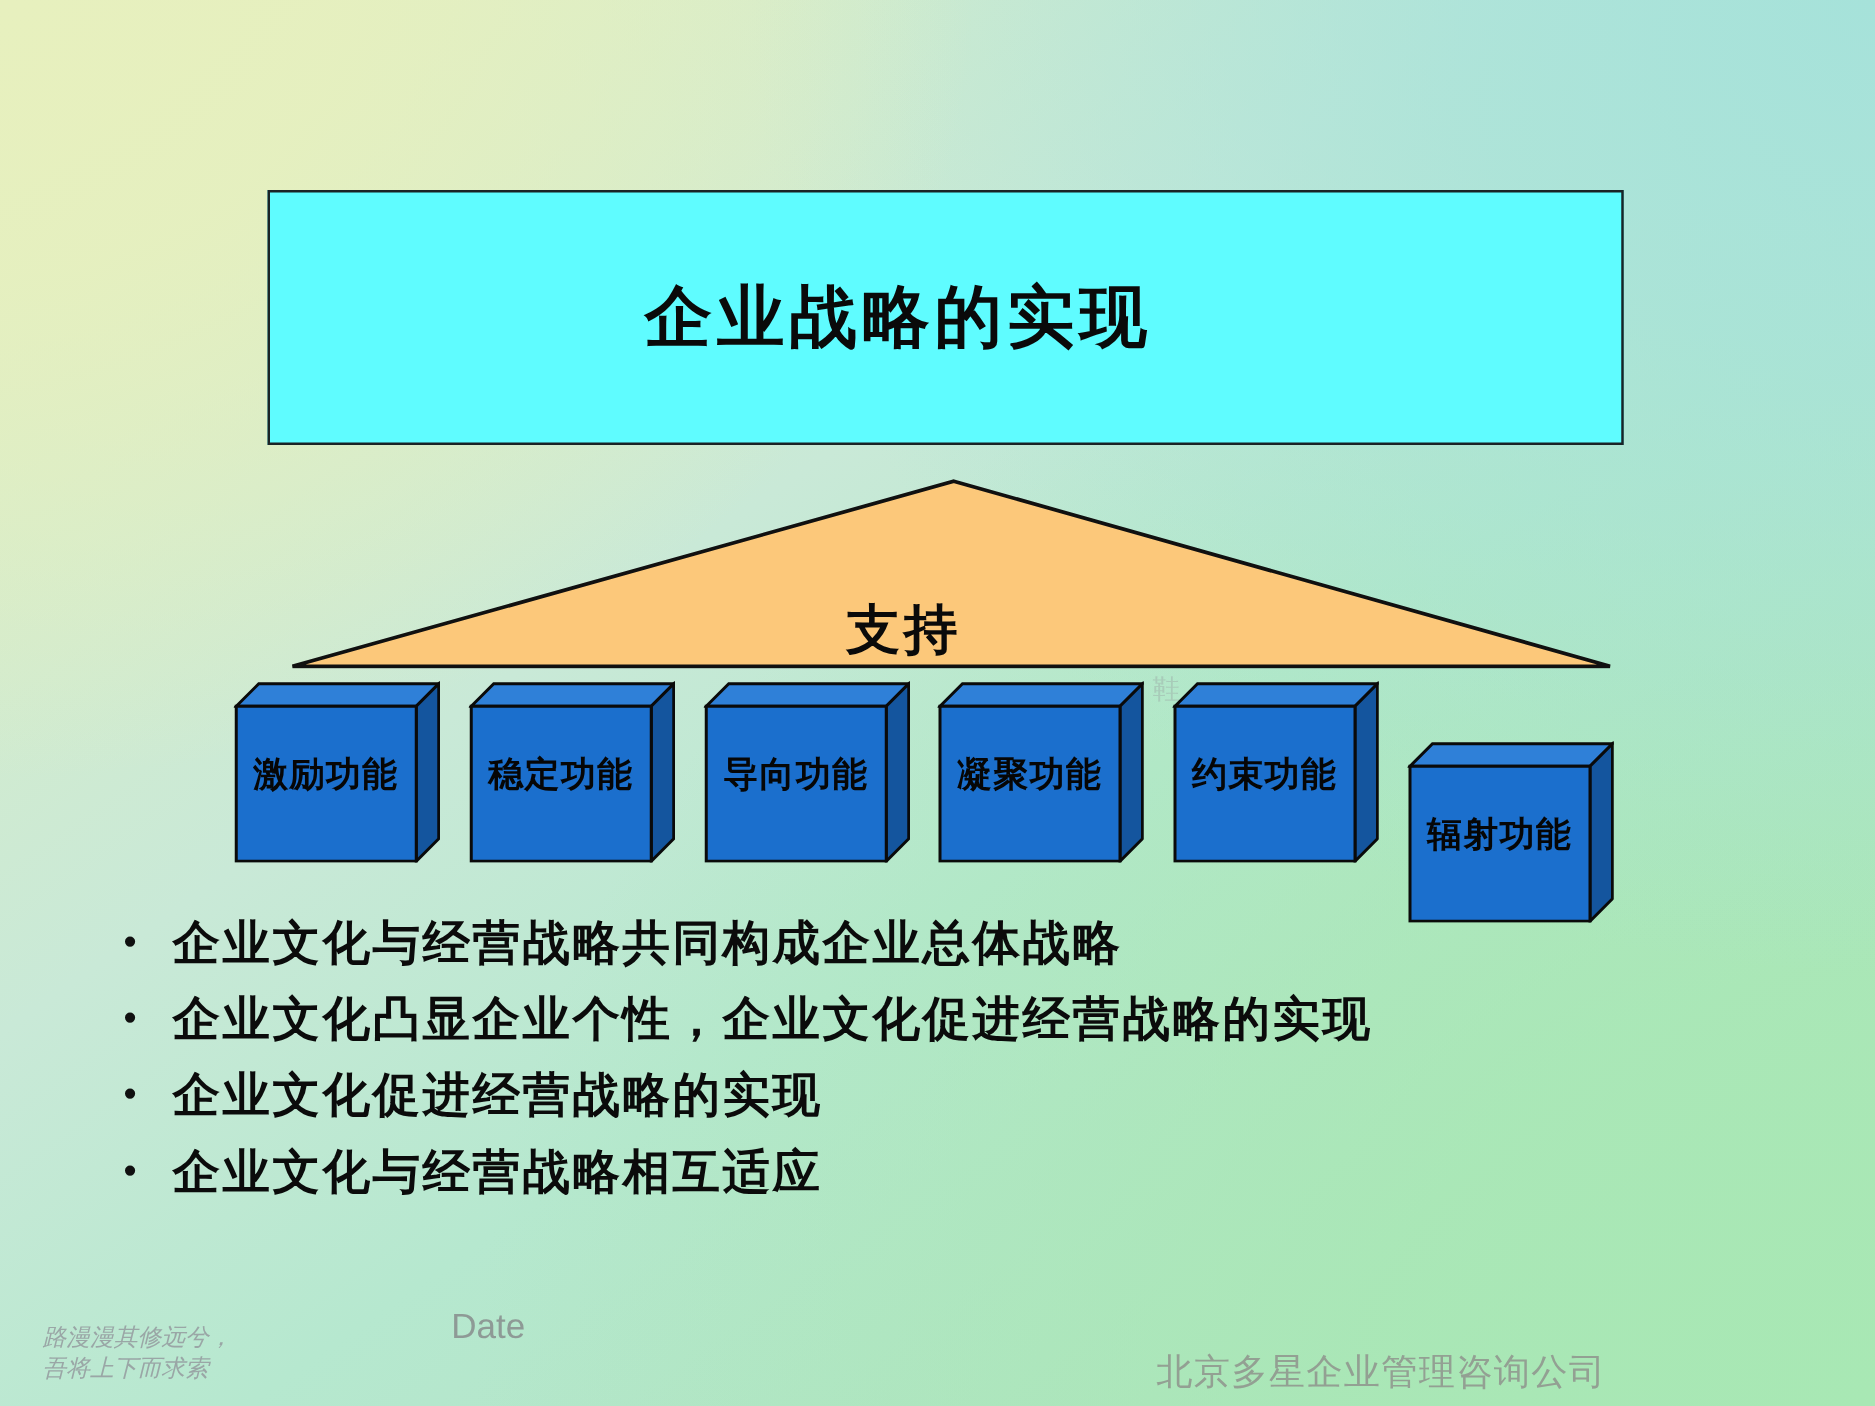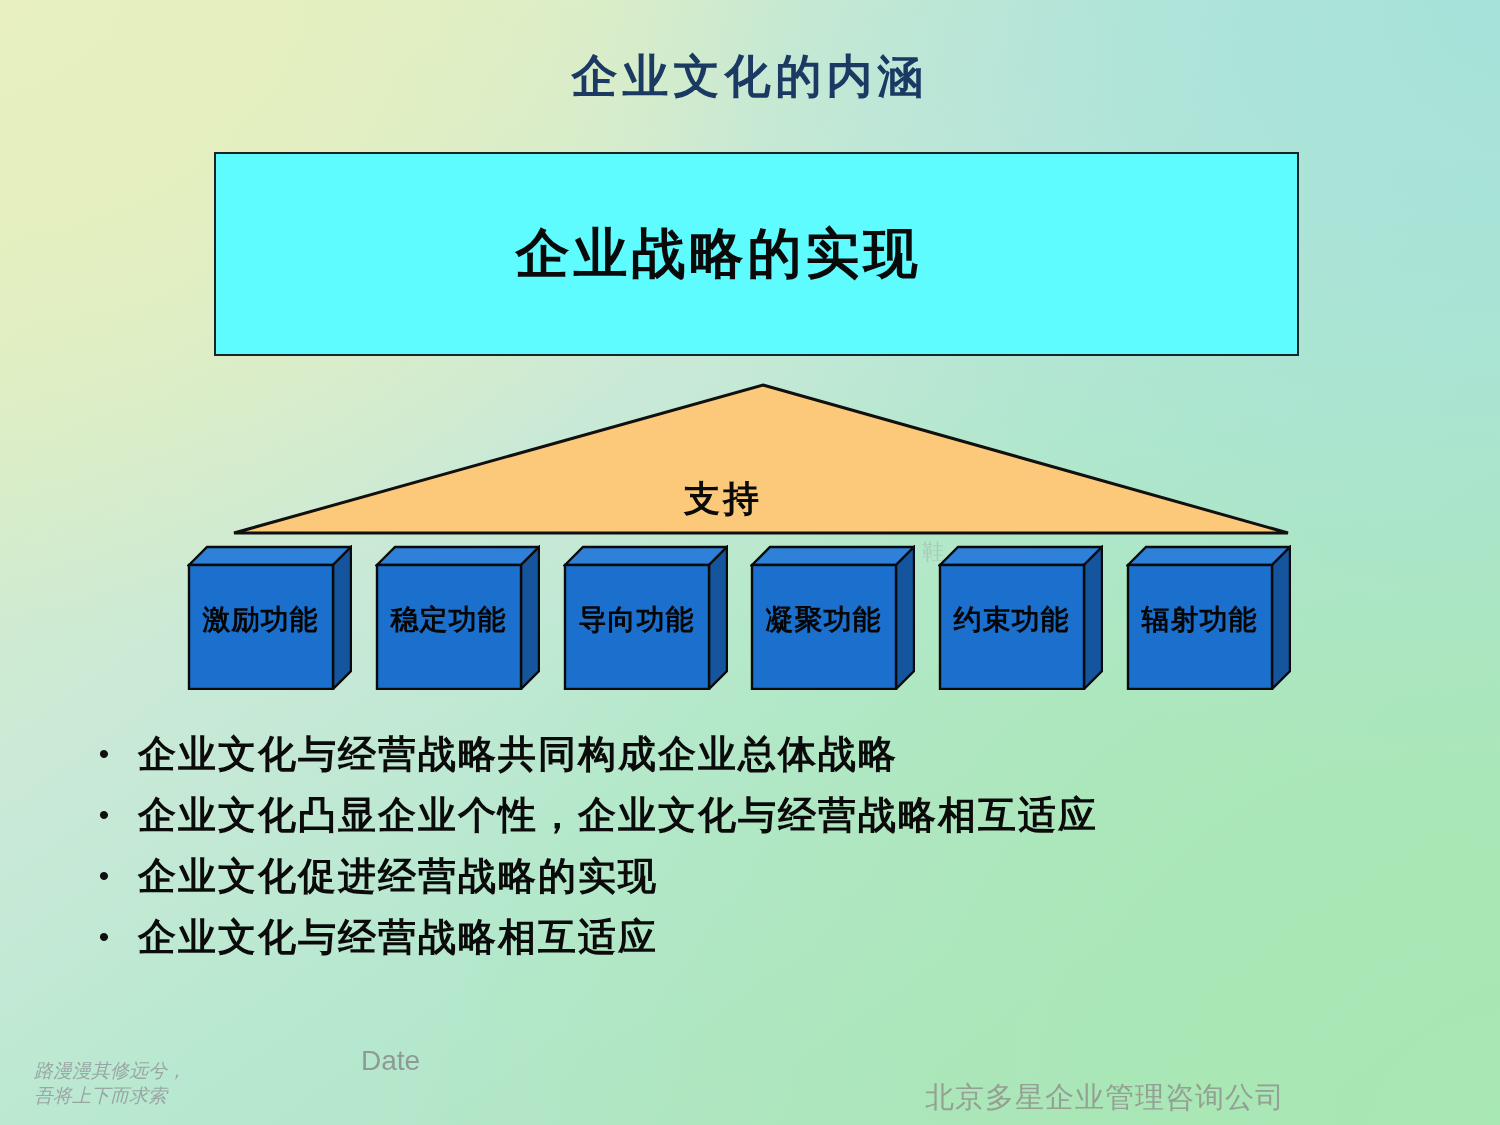--- a/index.html
+++ b/index.html
@@ -87,21 +87,21 @@
     height: 100%;
   }
   #support-triangle-label {
     position: absolute;
     left: 0;
     top: 92px;
     width: 1058px;
     text-align: center;
     font-family: "DejaVu Serif", "Liberation Serif", serif;
     font-weight: bold;
-    font-size: 36px;
+    font-size: 43px;
     letter-spacing: 3px;
     color: #0a0a0a;
     transform: translateX(-38px);
   }
 
   
   #watermark-speck {
     position: absolute;
     left: 922px;
     top: 541px;
@@ -207,21 +207,20 @@
     font-size: 29px;
     letter-spacing: 1px;
     color: #93a093;
   }
 </style>
 </head>
 <body>
 
 <div id="slide">
 
-  <div id="slide-title">企业文化的内涵</div>
 
   <div id="strategy-box">
     <span id="strategy-box-label">企业战略的实现</span>
   </div>
 
   <div id="support-triangle">
     <svg viewBox="0 0 1058 152" preserveAspectRatio="none">
       <polygon points="531,2 1056,150 2,150" fill="#fcc87a" stroke="#101010" stroke-width="3" stroke-linejoin="miter"></polygon>
     </svg>
     <div id="support-triangle-label">支持</div>
@@ -269,41 +268,41 @@
 
     <div class="cube" style="left:751px;">
       <svg width="165" height="145" viewBox="0 0 165 145">
         <polygon points="2,20 20,2 164,2 146,20" fill="#2f80d8" stroke="#0a0a0a" stroke-width="2.4"></polygon>
         <polygon points="146,20 164,2 164,126 146,144" fill="#14559e" stroke="#0a0a0a" stroke-width="2.4"></polygon>
         <rect x="2" y="20" width="144" height="124" fill="#1b6fcd" stroke="#0a0a0a" stroke-width="2.4"></rect>
       </svg>
       <div class="cube-label">约束功能</div>
     </div>
 
-    <div class="cube" style="left:939px;">
+    <div class="cube" style="left:939px;margin-top:48px;">
       <svg width="165" height="145" viewBox="0 0 165 145">
         <polygon points="2,20 20,2 164,2 146,20" fill="#2f80d8" stroke="#0a0a0a" stroke-width="2.4"></polygon>
         <polygon points="146,20 164,2 164,126 146,144" fill="#14559e" stroke="#0a0a0a" stroke-width="2.4"></polygon>
         <rect x="2" y="20" width="144" height="124" fill="#1b6fcd" stroke="#0a0a0a" stroke-width="2.4"></rect>
       </svg>
       <div class="cube-label">辐射功能</div>
     </div>
 
   </div>
 
   <div id="bullet-list">
 
     <div class="bullet-row">
       <span class="bullet-marker">•</span>
       <span class="bullet-text">企业文化与经营战略共同构成企业总体战略</span>
     </div>
 
     <div class="bullet-row">
       <span class="bullet-marker">•</span>
-      <span class="bullet-text">企业文化凸显企业个性，企业文化与经营战略相互适应</span>
+      <span class="bullet-text">企业文化凸显企业个性，企业文化促进经营战略的实现</span>
     </div>
 
     <div class="bullet-row">
       <span class="bullet-marker">•</span>
       <span class="bullet-text">企业文化促进经营战略的实现</span>
     </div>
 
     <div class="bullet-row">
       <span class="bullet-marker">•</span>
       <span class="bullet-text">企业文化与经营战略相互适应</span>

